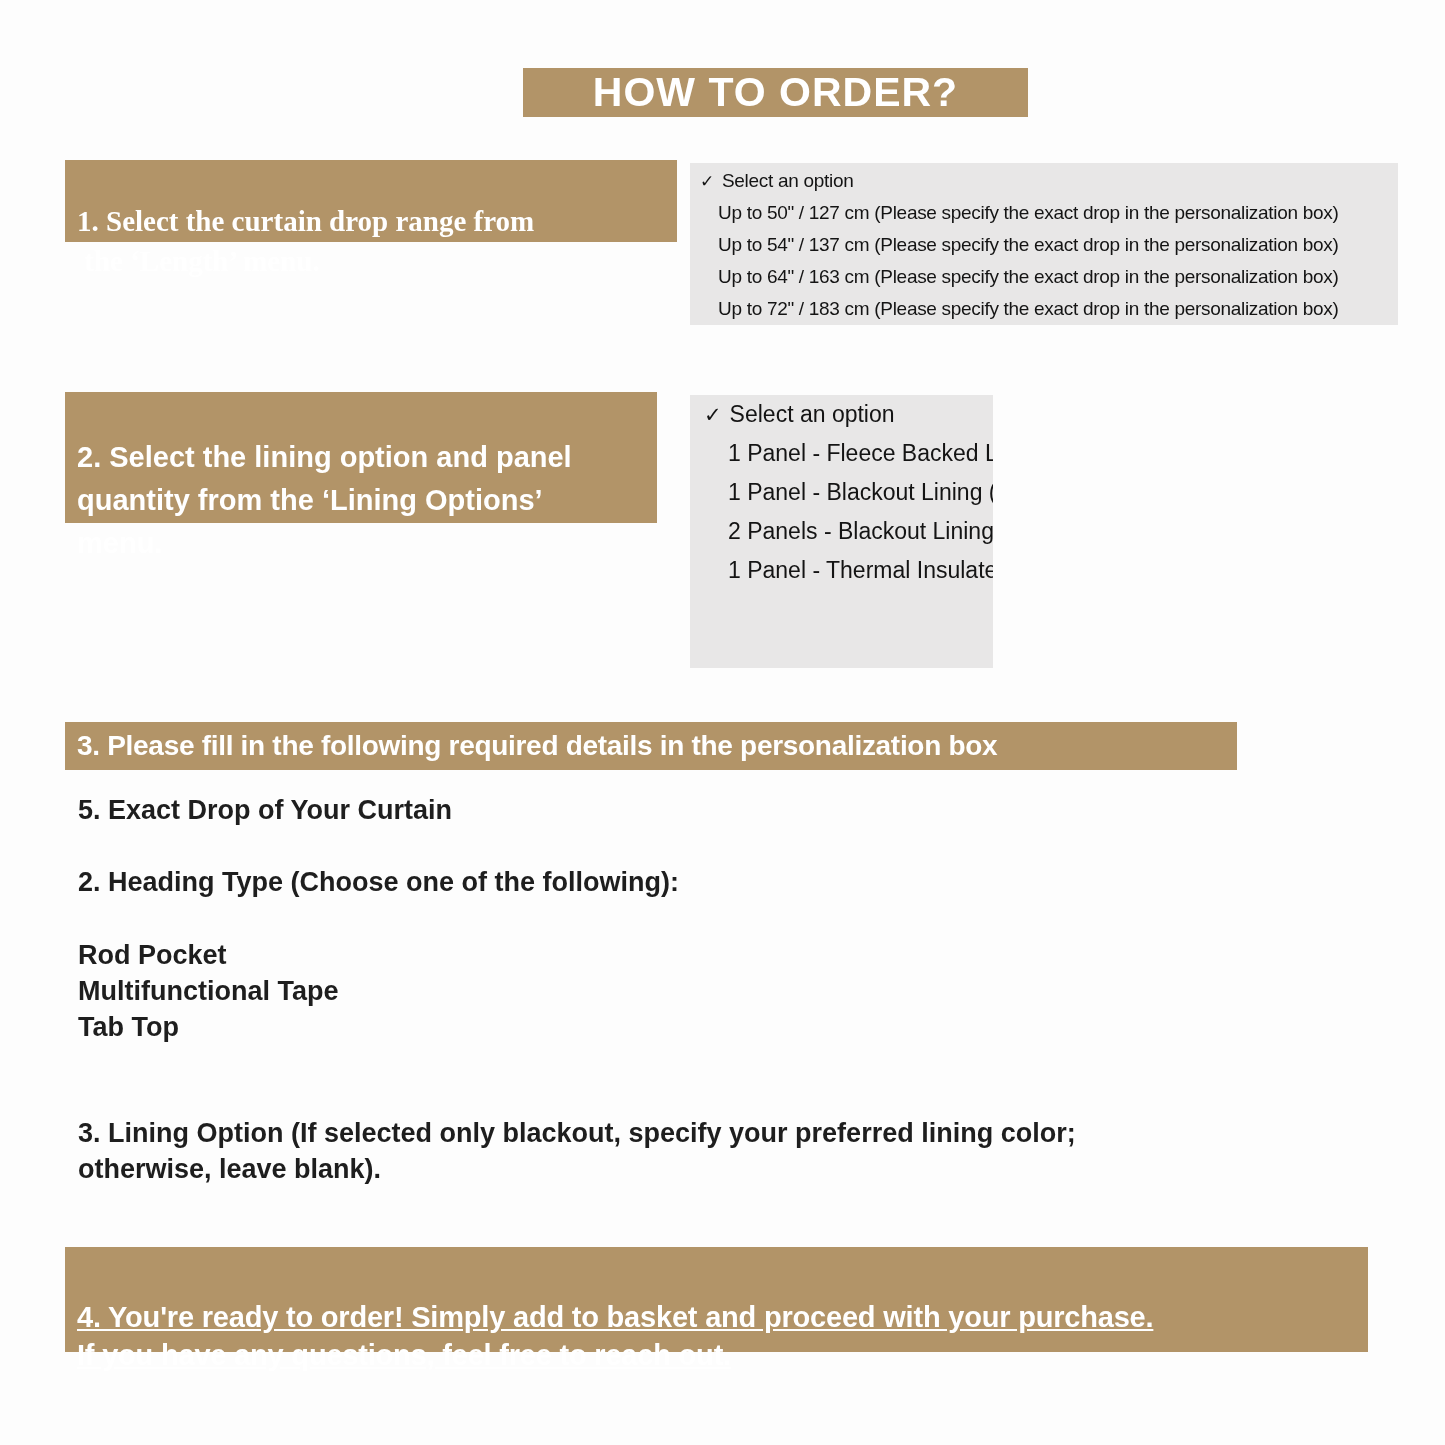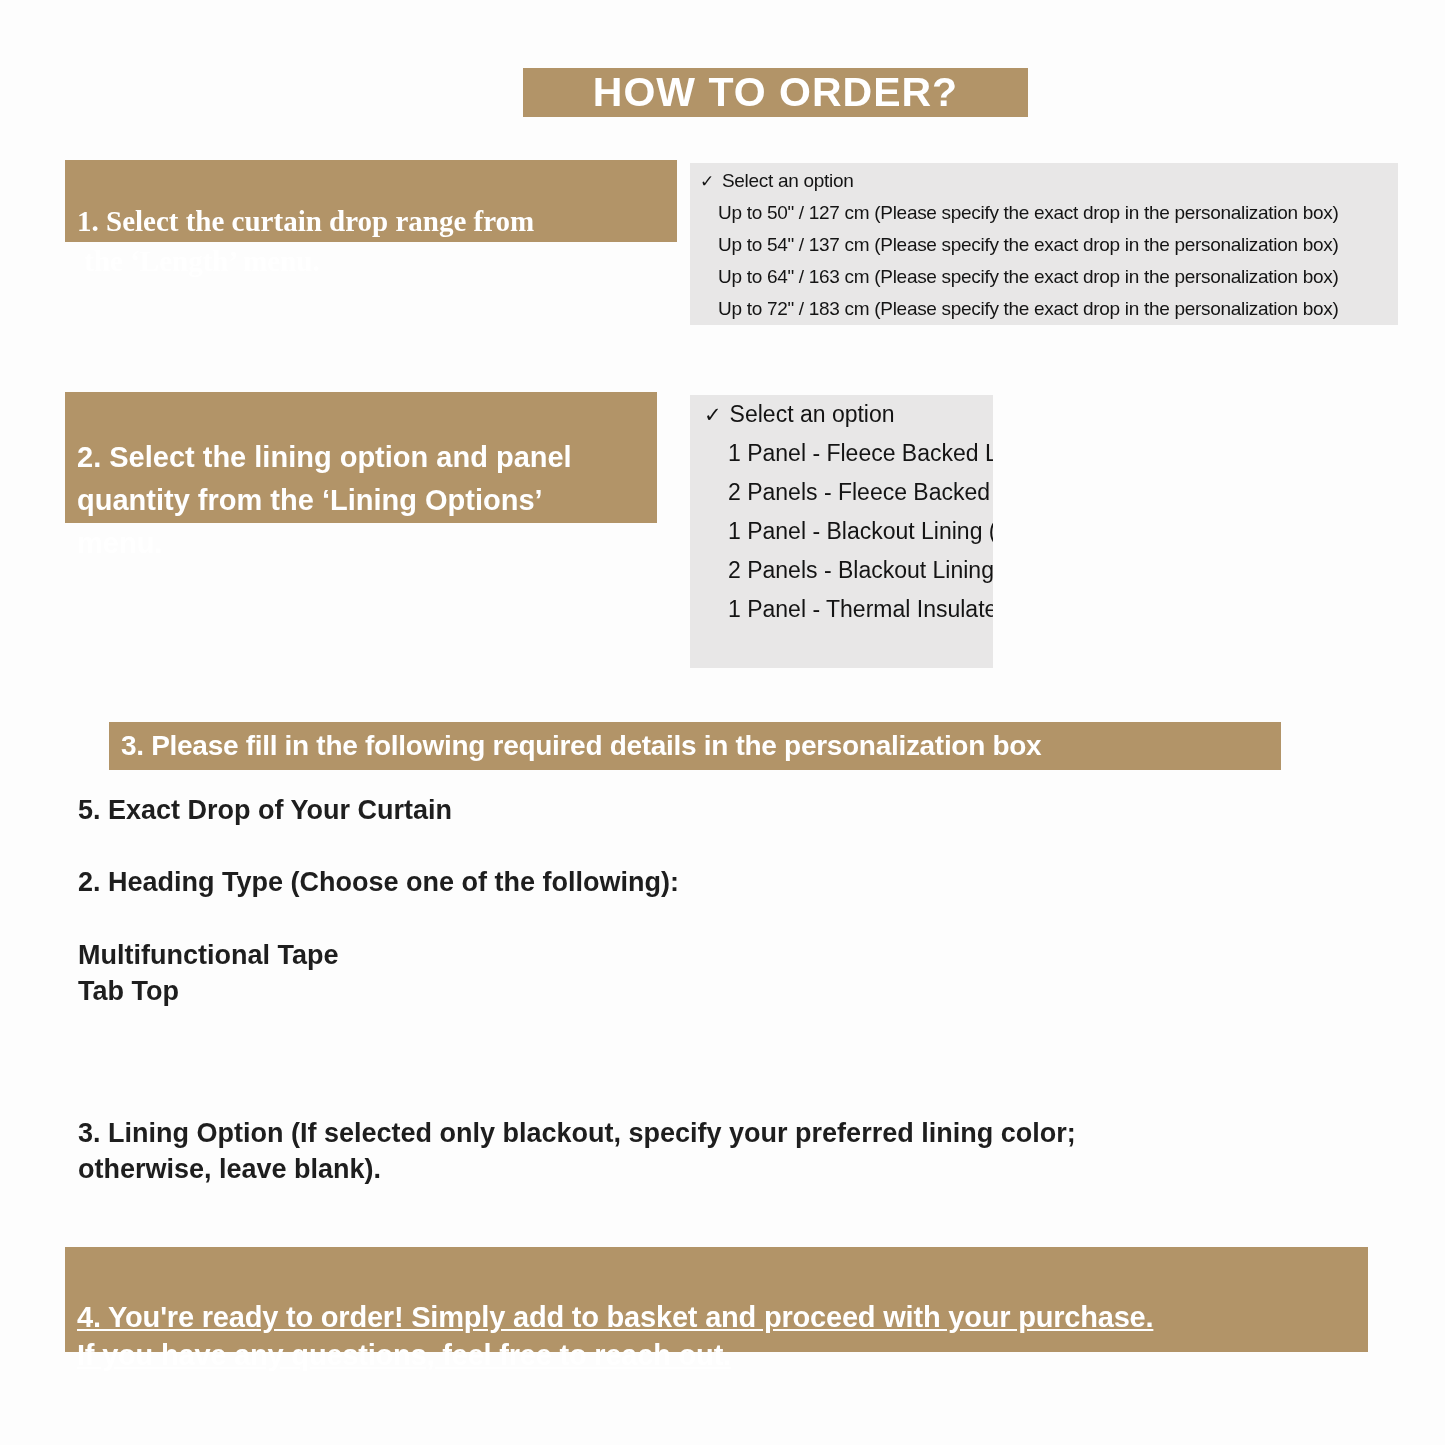--- a/index.html
+++ b/index.html
@@ -21,21 +21,21 @@
     display:flex; align-items:center; justify-content:center;
     font-size:41px; letter-spacing:1px;
   }
   .step-banner { white-space:pre-line; }
   .step1 { left:65px; top:160px; width:612px; height:82px;
            font-size:29px; line-height:40px; padding:1px 12px;font-family:Liberation Serif, serif; }
   .step2 { left:65px; top:392px; width:592px; height:131px;
            font-size:29px; line-height:43px; padding:1px 12px; }
   .step3 { left:65px; top:722px; width:1172px; height:48px;
            font-size:28px; letter-spacing:-0.3px;
-           display:flex; align-items:center; padding:12px 12px; white-space:nowrap;margin-left:44px; }
+           display:flex; align-items:center; padding:12px 12px; white-space:nowrap; }
   .step4 { left:65px; top:1247px; width:1303px; height:105px;
            font-size:29px; line-height:38px; padding:13px 12px; letter-spacing:-0.2px;text-decoration:underline; }
 
   .dropdown {
     position:absolute;
     background: var(--dropdown-bg, #e8e7e7);
     color: var(--dropdown-text, #141414);
     overflow:hidden;
   }
   .dd1 { left:690px; top:163px; width:708px; height:162px; padding-top:2px; font-size:19px; letter-spacing:-0.3px; }
@@ -100,42 +100,40 @@
 
   <div class="dropdown dd2">
     <div class="dd-row dd-selected">
       <span class="check">✓</span>
       <span>Select an option</span>
     </div>
     <div class="dd-row">
       <span>1 Panel - Fleece Backed L</span>
     </div>
     <div class="dd-row">
-      <span>2 Panels - Fleece Backed</span>
-    </div>
-    <div class="dd-row">
       <span>1 Panel - Blackout Lining (</span>
     </div>
     <div class="dd-row">
       <span>2 Panels - Blackout Lining</span>
     </div>
     <div class="dd-row">
       <span>1 Panel - Thermal Insulate</span>
     </div>
   </div>
 
   <div class="banner step-banner step3">
     <span>3. Please fill in the following required details in the personalization box</span>
   </div>
 
   <div class="detail d1">5. Exact Drop of Your Curtain</div>
 
   <div class="detail d2">2. Heading Type (Choose one of the following):</div>
 
   <div class="detail d-ht">
+    <div>Rod Pocket</div>
     <div>Multifunctional Tape</div>
     <div>Tab Top</div>
   </div>
 
   <div class="detail d3">3. Lining Option (If selected only blackout, specify your preferred lining color;
 otherwise, leave blank).</div>
 
   <div class="banner step-banner step4">
     <span>4. You're ready to order! Simply add to basket and proceed with your purchase.
 If you have any questions, feel free to reach out.</span>

